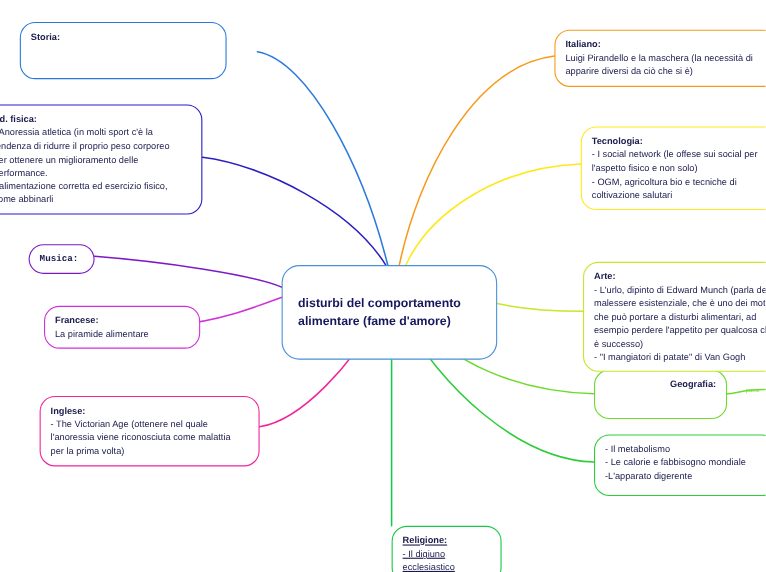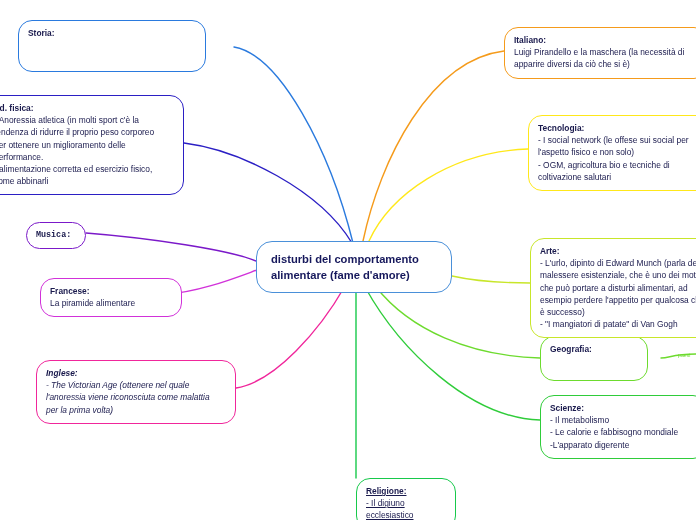--- a/index.html
+++ b/index.html
@@ -47,21 +47,21 @@
   .node .body {
     display: block;
     white-space: pre-line;
   }
   #node-center {
     border-radius: 16px;
     border-width: 1.5px;
     font-size: 11.2px;
     font-weight: bold;
     line-height: 1.45;
-    padding: 9px 14px;
+    padding: 26px 14px;
     color: #16185c;
   }
   #node-center .title { margin-bottom: 0; }
   .edge-label {
     position: absolute;
     font-size: 5.2px;
     color: #2e7d32;
     z-index: 6;
     white-space: nowrap;
   }
@@ -97,37 +97,36 @@
 - alimentazione corretta ed esercizio fisico,
 come abbinarli</span>
       </div>
       <div class="node" id="node-musica" style="left: 26px; top: 222px; width: 60px; min-height: 23px; border-color: rgb(123, 25, 201); font-family: Liberation Mono, monospace;">
         <span class="title">Musica:</span>
       </div>
       <div class="node" id="node-francese" style="left: 40px; top: 278px; width: 142px; min-height: 34px; border-color: rgb(209, 49, 217);">
         <span class="title">Francese:</span>
         <span class="body">La piramide alimentare</span>
       </div>
-      <div class="node" id="node-inglese" style="left: 36px; top: 360px; width: 200px; min-height: 56px; border-color: rgb(240, 38, 155); font-style: italic;">
+      <div class="node" id="node-inglese" style="left: 36px; top: 360px; width: 200px; min-height: 56px; border-color: rgb(240, 38, 155);">
         <span class="title">Inglese:</span>
         <span class="body">- The Victorian Age (ottenere nel quale
 l'anoressia viene riconosciuta come malattia
 per la prima volta)</span>
       </div>
       <div class="node" id="node-religione" style="left: 356px; top: 478px; width: 100px; min-height: 34px; border-color: rgb(23, 201, 75); text-decoration: underline;">
         <span class="title">Religione:</span>
         <span class="body">- Il digiuno ecclesiastico</span>
       </div>
       <div class="node" id="node-scienze" style="left: 540px; top: 395px; width: 167px; min-height: 56px; border-color: rgb(47, 204, 58);">
-        <span class="title">Scienze:</span>
         <span class="body">- Il metabolismo
 - Le calorie e fabbisogno mondiale
 -L'apparato digerente</span>
       </div>
-      <div class="node" id="node-geografia" style="left: 540px; top: 336px; width: 108px; min-height: 45px; border-color: rgb(109, 219, 46);">
+      <div class="node" id="node-geografia" style="left: 540px; top: 336px; width: 121px; min-height: 45px; border-color: rgb(109, 219, 46); text-align: right;">
         <span class="title">Geografia:</span>
       </div>
       <div class="node" id="node-arte" style="left: 530px; top: 238px; width: 190px; min-height: 90px; border-color: rgb(200, 230, 42);">
         <span class="title">Arte:</span>
         <span class="body">- L'urlo, dipinto di Edward Munch (parla del
 malessere esistenziale, che è uno dei motivi
 che può portare a disturbi alimentari, ad
 esempio perdere l'appetito per qualcosa che
 è successo)
 -  "I mangiatori di patate" di Van Gogh</span>

